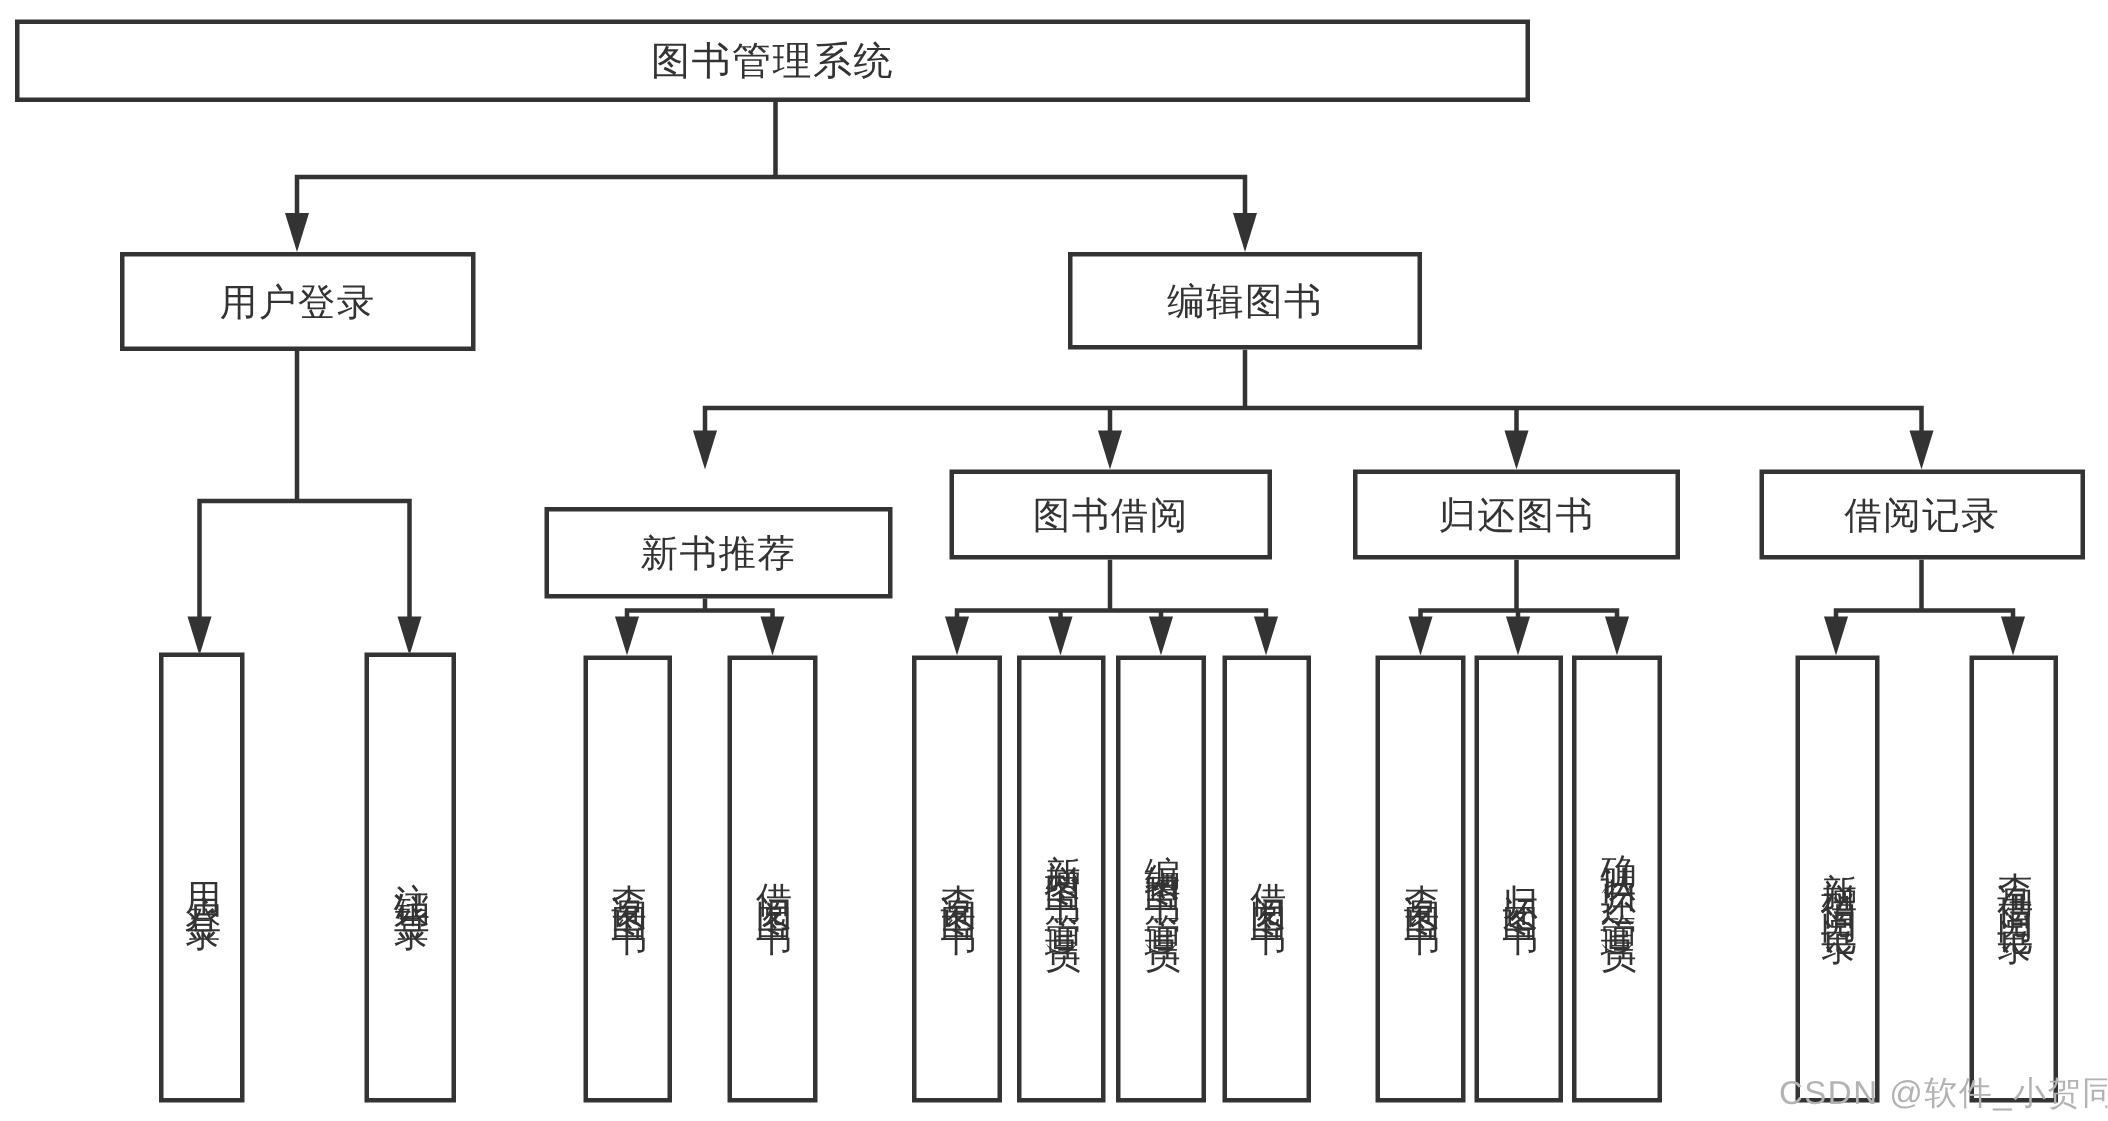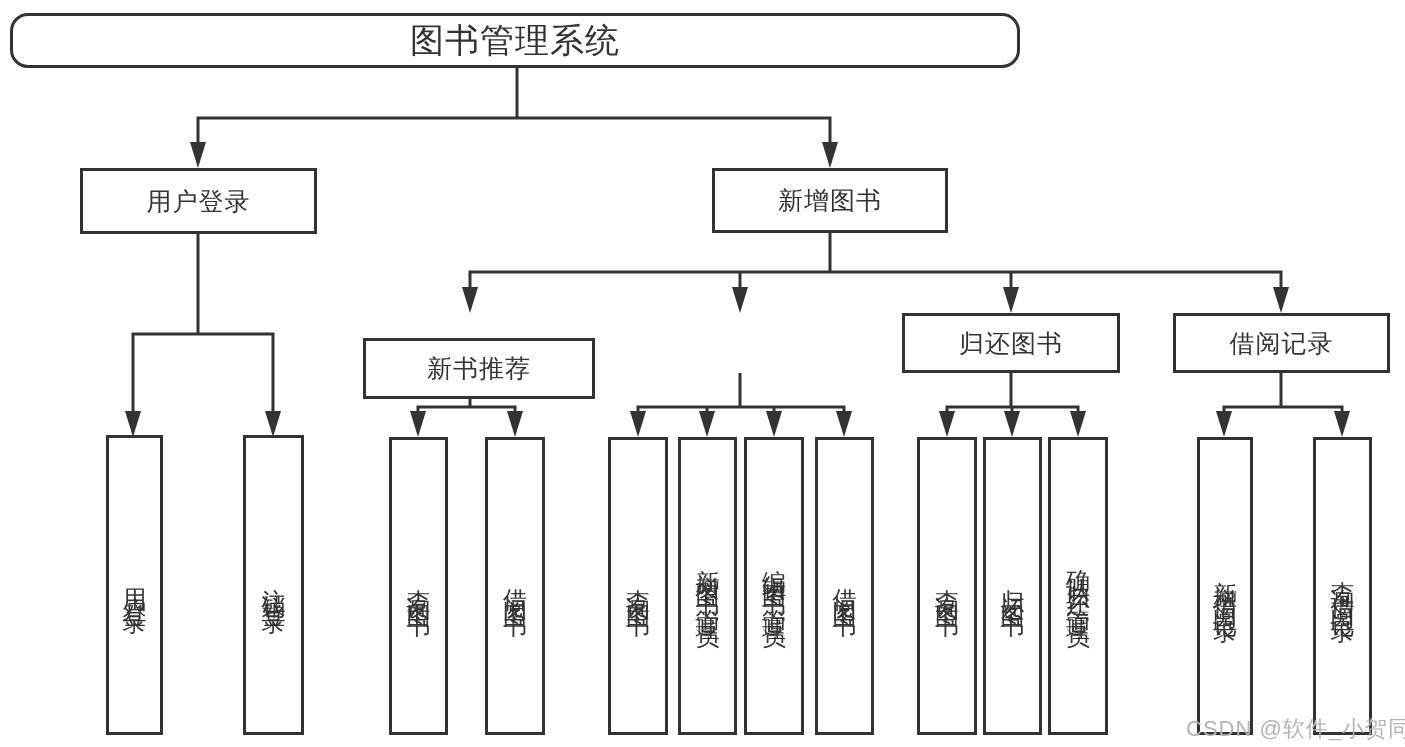--- a/index.html
+++ b/index.html
@@ -24,21 +24,21 @@
     background: #ffffff;
     color: #333333;
     display: flex;
     align-items: center;
     justify-content: center;
     text-align: center;
     font-size: 25px;
     letter-spacing: 1px;
     z-index: 2;
   }
-  .box.root { font-size: 34px; border-radius: 18px; }
+  .box.root { font-size: 26px; }
   .vbox {
     position: absolute;
     border: 3px solid #333333;
     background: #ffffff;
     color: #333333;
     display: flex;
     align-items: center;
     justify-content: center;
     z-index: 2;
   }
@@ -119,25 +119,28 @@
   </svg>
 
   <div class="box root" style="left:10px; top:13px; width:1010px; height:55px;">
     <span>图书管理系统</span>
   </div>
 
   <div class="box" style="left:80px; top:168px; width:237px; height:66px;">
     <span>用户登录</span>
   </div>
   <div class="box" style="left:712px; top:168px; width:236px; height:65px;">
-    <span>新增图书</span>
+    <span>编辑图书</span>
   </div>
 
   <div class="box" style="left:363px; top:312px; width:232px; height:61px;margin-top:26px;">
     <span>新书推荐</span>
+  </div>
+  <div class="box" style="left:633px; top:313px; width:215px; height:60px;">
+    <span>图书借阅</span>
   </div>
   <div class="box" style="left:902px; top:313px; width:218px; height:60px;">
     <span>归还图书</span>
   </div>
   <div class="box" style="left:1173px; top:313px; width:217px; height:60px;">
     <span>借阅记录</span>
   </div>
 
   <div class="vbox" style="left:106px; top:435px; width:57px; height:300px;">
     <span class="vlabel">用户登录</span>

